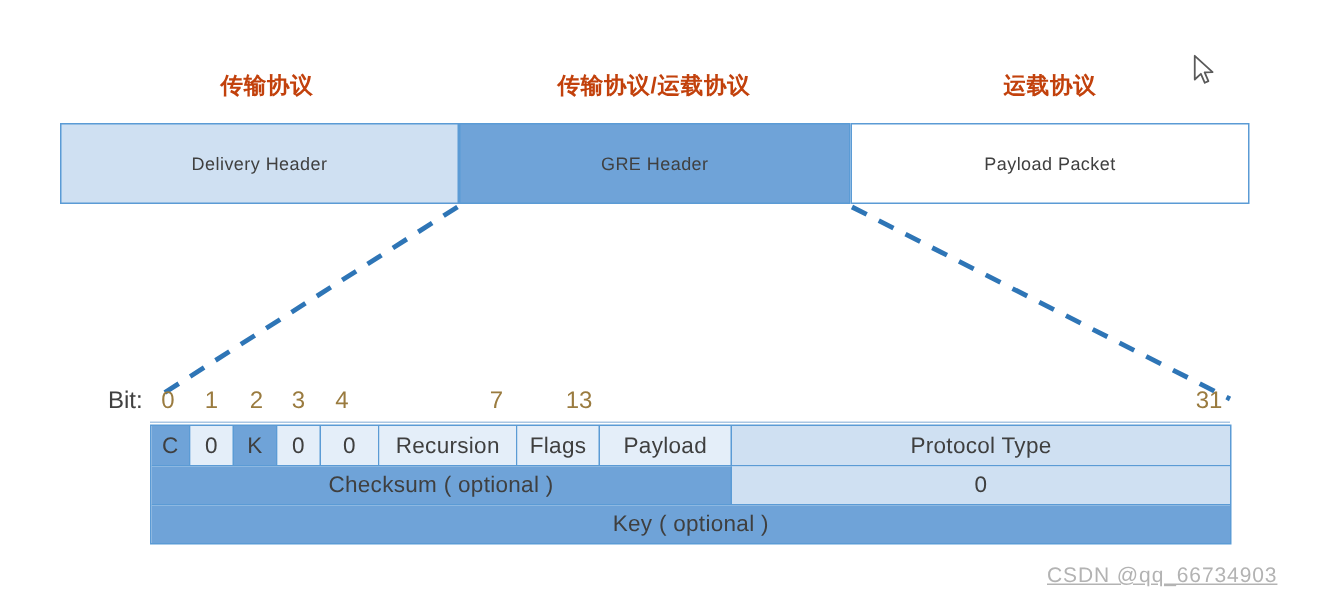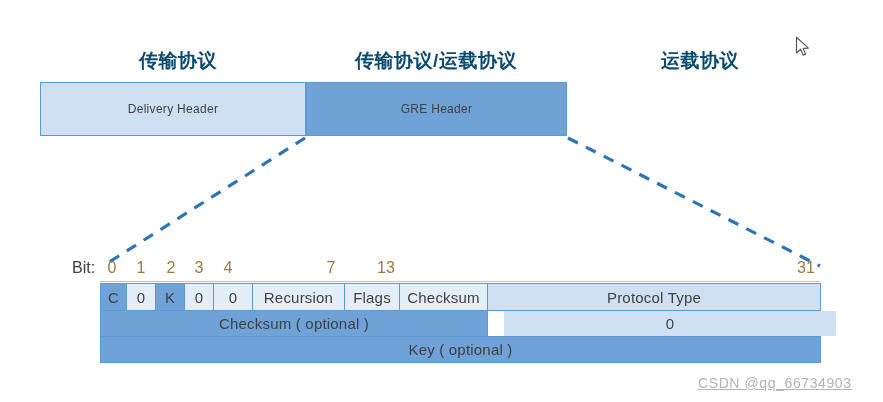--- a/index.html
+++ b/index.html
@@ -8,23 +8,23 @@
     background:#ffffff;
     font-family:"Liberation Sans","DejaVu Sans",sans-serif;
     overflow:hidden;
     position:relative;
   }
   #stage{position:absolute;left:0;top:0;width:883px;height:402px;}
 
   
   .cn-label{
     position:absolute;
-    font-size:19px;
+    font-size:15px;
     font-weight:700;
-    color:#0c4a6e;
+    color:#c2410c;
     white-space:nowrap;
     text-align:center;
     letter-spacing:0.5px;
   }
 
   
   .hdr-box{
     position:absolute;
     top:82px;
     height:54px;
@@ -67,21 +67,21 @@
 
   
   .bitfield{
     position:absolute;
     left:100px;top:283px;
     width:721px;
     box-sizing:border-box;
     border:1px solid #5b9bd5;
   }
   .bf-row{display:flex;width:100%;height:26px;box-sizing:border-box;}
-  .bf-row + .bf-row{border-top:1px solid #5b9bd5;gap:16px;}
+  .bf-row + .bf-row{border-top:1px solid #5b9bd5;}
   .bf-cell{
     box-sizing:border-box;
     display:flex;align-items:center;justify-content:center;
     font-size:15px;color:#3f3f3f;
     border-right:1px solid #5b9bd5;
     overflow:hidden;white-space:nowrap;
     letter-spacing:0.2px;
   }
   .bf-cell:last-child{border-right:none;}
 
@@ -109,20 +109,23 @@
       <div class="cn-label" style="left: 322px; top: 48px; width: 228px;">传输协议/运载协议</div>
       <div class="cn-label" style="left: 610px; top: 48px; width: 180px;">运载协议</div>
     </div>
 
   <div class="hdr-box hdr-delivery">
     <span>Delivery Header</span>
   </div>
   <div class="hdr-box hdr-gre">
     <span>GRE Header</span>
   </div>
+  <div class="hdr-box hdr-payload">
+    <span>Payload Packet</span>
+  </div>
 
   <svg class="connector">
     <line id="conn-left" x1="305" y1="138" x2="103" y2="266" stroke="#2e75b6" stroke-width="3.2" stroke-dasharray="11 9" stroke-linecap="butt"></line>
     <line id="conn-right" x1="568" y1="138" x2="820" y2="266" stroke="#2e75b6" stroke-width="3.2" stroke-dasharray="11 9" stroke-linecap="butt"></line>
   </svg>
 
   <div class="bit-caption">Bit:</div>
   <div id="bit-ticks">
       <div class="bit-tick" style="left: 101px;">0</div>
       <div class="bit-tick" style="left: 130px;">1</div>
@@ -138,21 +141,21 @@
 
   <div class="bitfield" id="bitfield">
       <div class="bf-row">
         <div class="bf-cell" style="width: 26px; flex: 0 0 26px; background: rgb(111, 163, 216);">C</div>
         <div class="bf-cell" style="width: 29px; flex: 0 0 29px; background: rgb(228, 238, 249);">0</div>
         <div class="bf-cell" style="width: 29px; flex: 0 0 29px; background: rgb(111, 163, 216);">K</div>
         <div class="bf-cell" style="width: 29px; flex: 0 0 29px; background: rgb(228, 238, 249);">0</div>
         <div class="bf-cell" style="width: 39px; flex: 0 0 39px; background: rgb(228, 238, 249);">0</div>
         <div class="bf-cell" style="width: 92px; flex: 0 0 92px; background: rgb(228, 238, 249);">Recursion</div>
         <div class="bf-cell" style="width: 55px; flex: 0 0 55px; background: rgb(228, 238, 249);">Flags</div>
-        <div class="bf-cell" style="width: 88px; flex: 0 0 88px; background: rgb(228, 238, 249);">Checksum</div>
+        <div class="bf-cell" style="width: 88px; flex: 0 0 88px; background: rgb(228, 238, 249);">Payload</div>
         <div class="bf-cell" style="width: 332px; flex: 0 0 332px; background: rgb(207, 224, 242);">Protocol Type</div>
       </div>
       <div class="bf-row">
         <div class="bf-cell" style="width: 387px; flex: 0 0 387px; background: rgb(111, 163, 216);">Checksum ( optional )</div>
         <div class="bf-cell" style="width: 332px; flex: 0 0 332px; background: rgb(207, 224, 242);">0</div>
       </div>
       <div class="bf-row">
         <div class="bf-cell" style="width: 719px; flex: 0 0 719px; background: rgb(111, 163, 216);">Key ( optional )</div>
       </div>
     </div>

